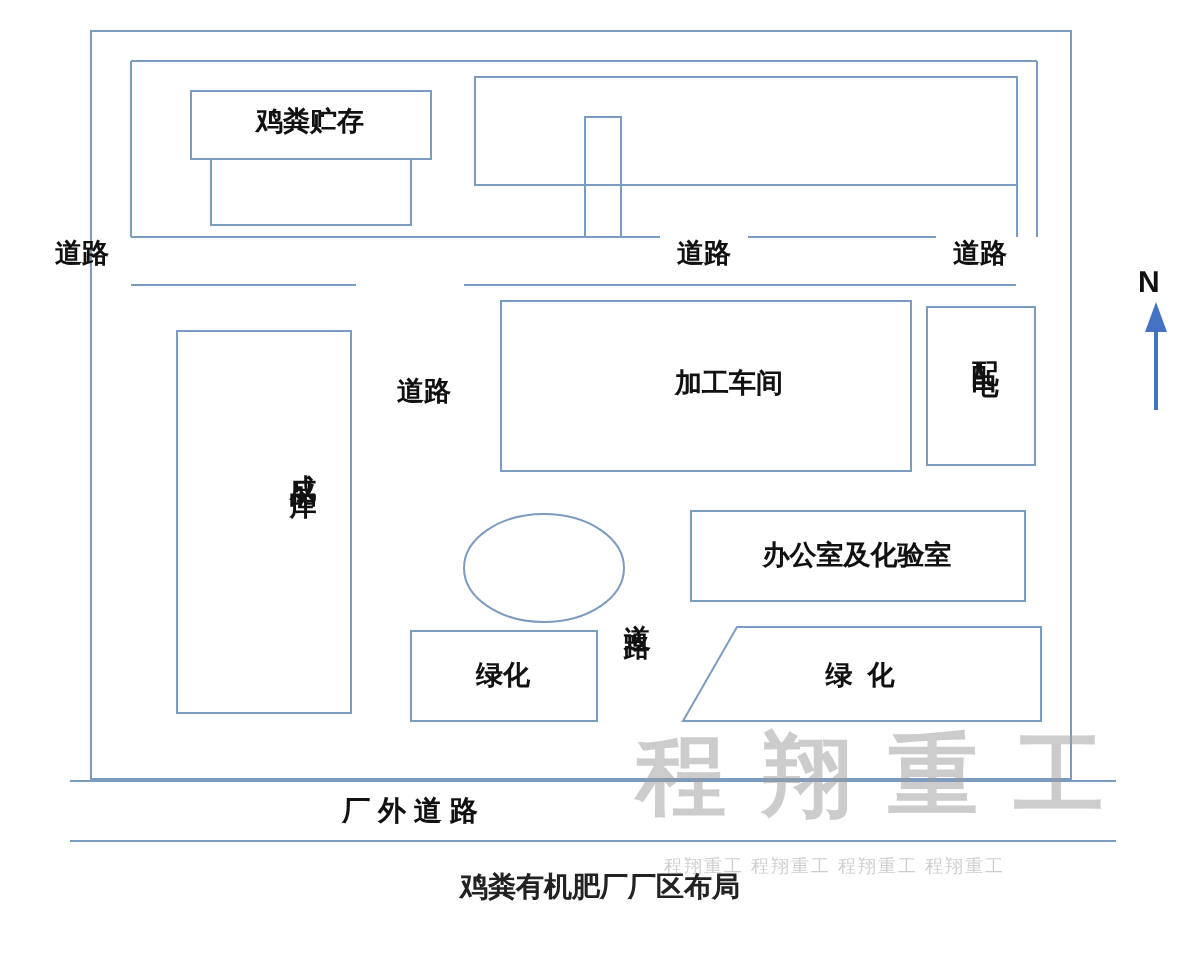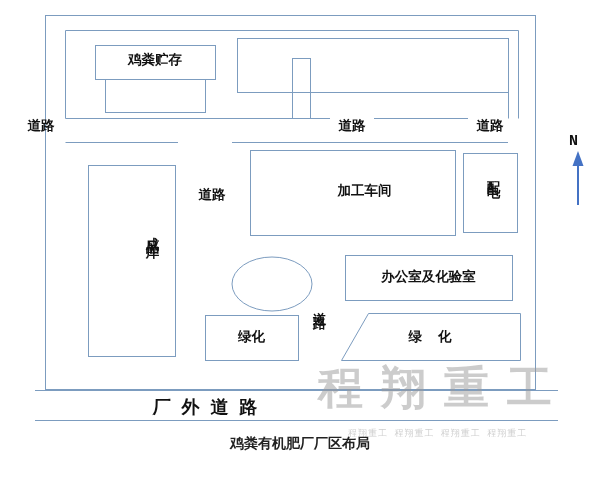--- a/index.html
+++ b/index.html
@@ -1,21 +1,21 @@
 <!DOCTYPE html>
 <html><head>
 <meta charset="utf-8">
 <style>
   html,body{margin:0;padding:0;background:#ffffff;}
   #stage{
     position:relative;
     width:600px;height:479px;
     background:#ffffff;
     overflow:hidden;
-    font-family:Liberation Mono, monospace;
+    font-family:Liberation Sans, sans-serif;
   }
   #stage svg{position:absolute;left:0;top:0;}
   .lbl{
     position:absolute;
     font-size:13.5px;
     font-weight:600;
     color:#111111;
     text-align:center;
     line-height:1.25;
     white-space:pre;
@@ -51,21 +51,20 @@
     white-space:pre;
   }
   .wm-small{
     position:absolute;
     left:332px;top:427px;
     font-size:9px;
     color:#b5b5b5;
     opacity:0.65;
     letter-spacing:1px;
     white-space:pre;
-    margin-left:16px;
   }
 </style>
 </head>
 <body>
 
 <div id="stage">
 
   <svg width="600" height="479" viewBox="0 0 600 479">
     <g stroke="#7c9cbf" fill="none" stroke-width="1">
       <rect x="45.5" y="15.5" width="490" height="374"></rect>
@@ -98,21 +97,21 @@
   <div class="lbl" style="left:360px;top:330px;width:140px;">绿  化</div>
 
   <div class="lbl vert" style="left:142px;top:226px;">成品库</div>
   <div class="lbl vert" style="left:483px;top:170px;">配电</div>
   <div class="lbl vert" style="left:309px;top:301px;">道路</div>
 
   <div class="lbl" style="left:20px;top:119px;width:42px;">道路</div>
   <div class="lbl" style="left:331px;top:119px;width:42px;">道路</div>
   <div class="lbl" style="left:469px;top:119px;width:42px;">道路</div>
   <div class="lbl" style="left:190px;top:188px;width:44px;">道路</div>
-  <div class="lbl" style="left:130px;top:397px;width:150px;font-size:18px;">厂 外 道 路</div>
+  <div class="lbl" style="left:130px;top:397px;width:150px;font-size:14px;">厂 外 道 路</div>
 
   <div class="north" style="left:569px;top:133px;">N</div>
 
   <div class="wm-main">程翔重工</div>
   <div class="wm-small">程翔重工 程翔重工 程翔重工 程翔重工</div>
 
   <div class="caption" style="left:150px;top:435px;width:300px;">鸡粪有机肥厂厂区布局</div>
 
 </div>
 

